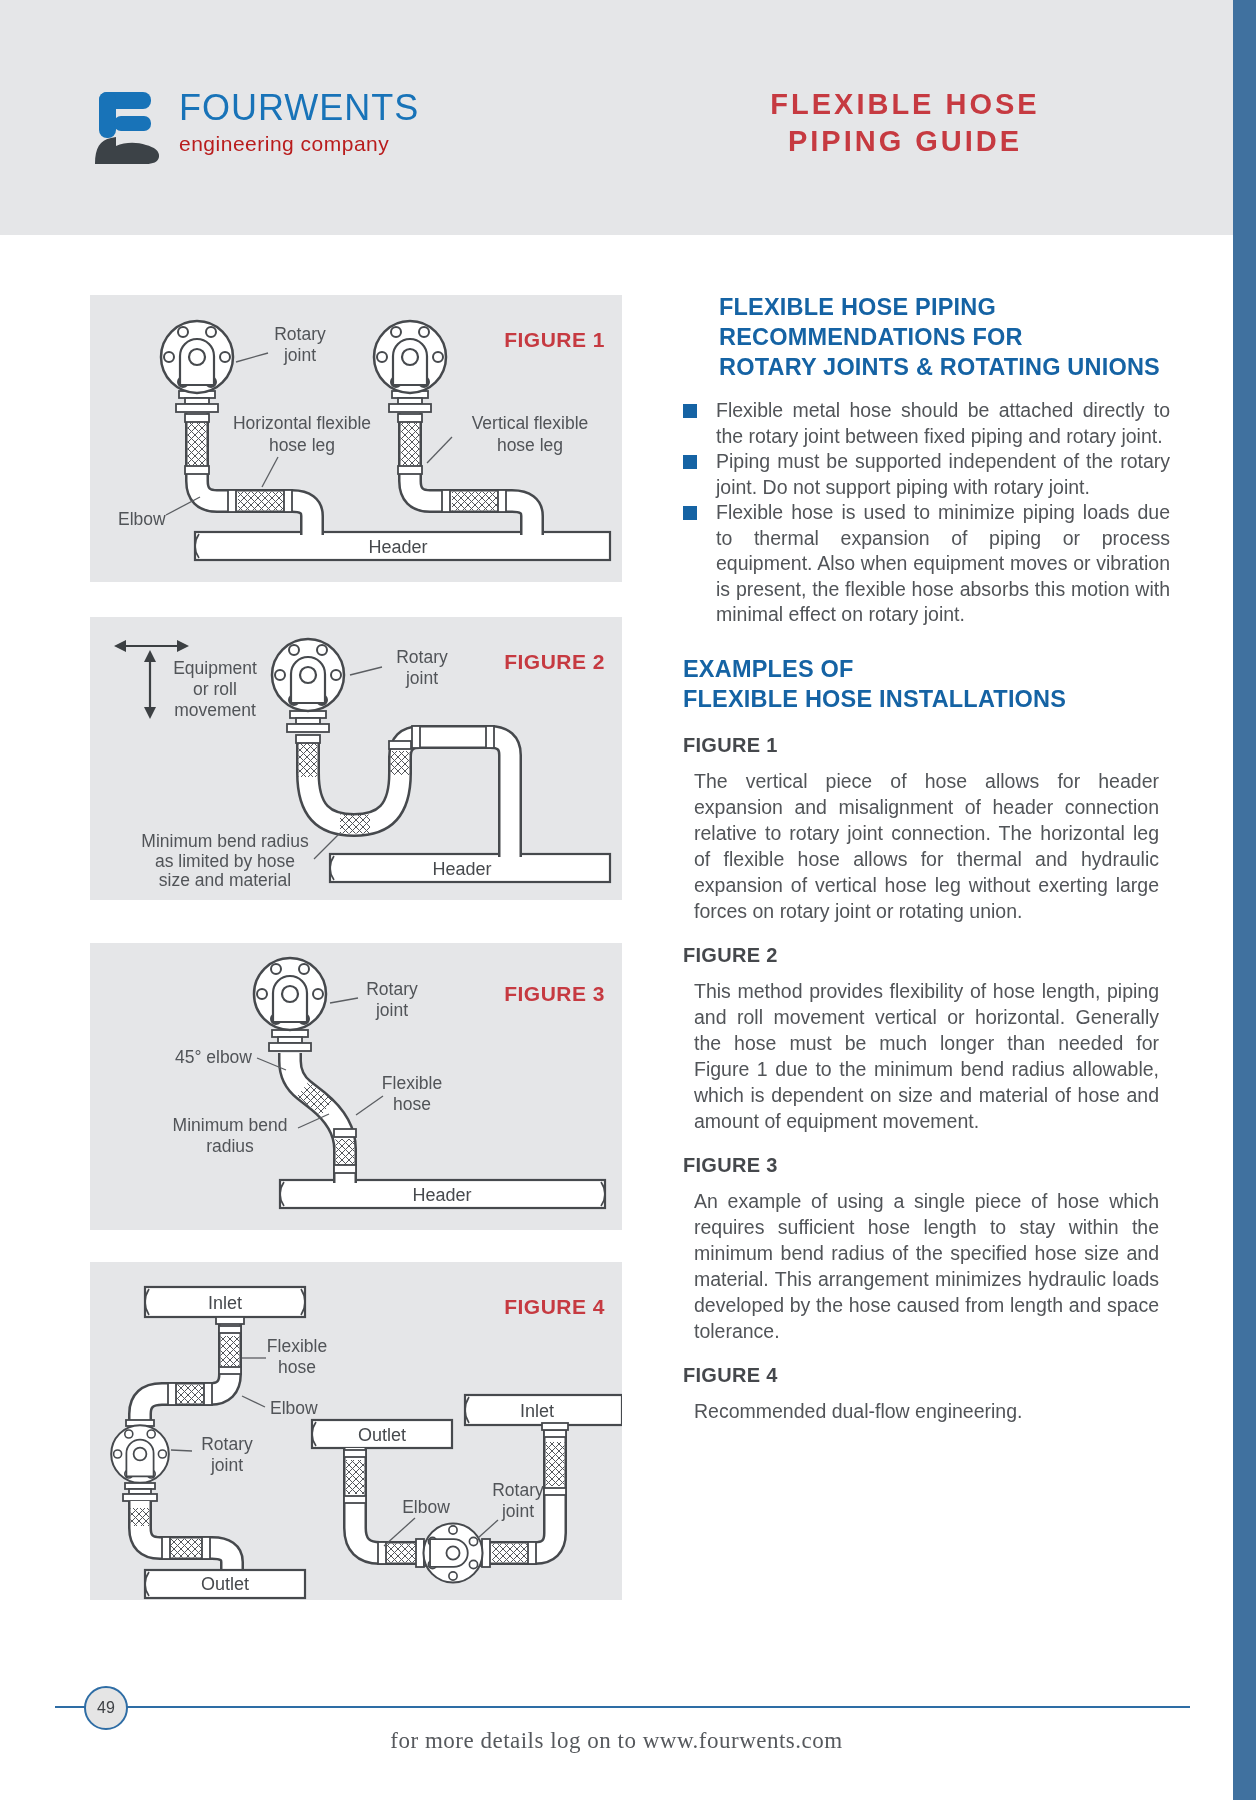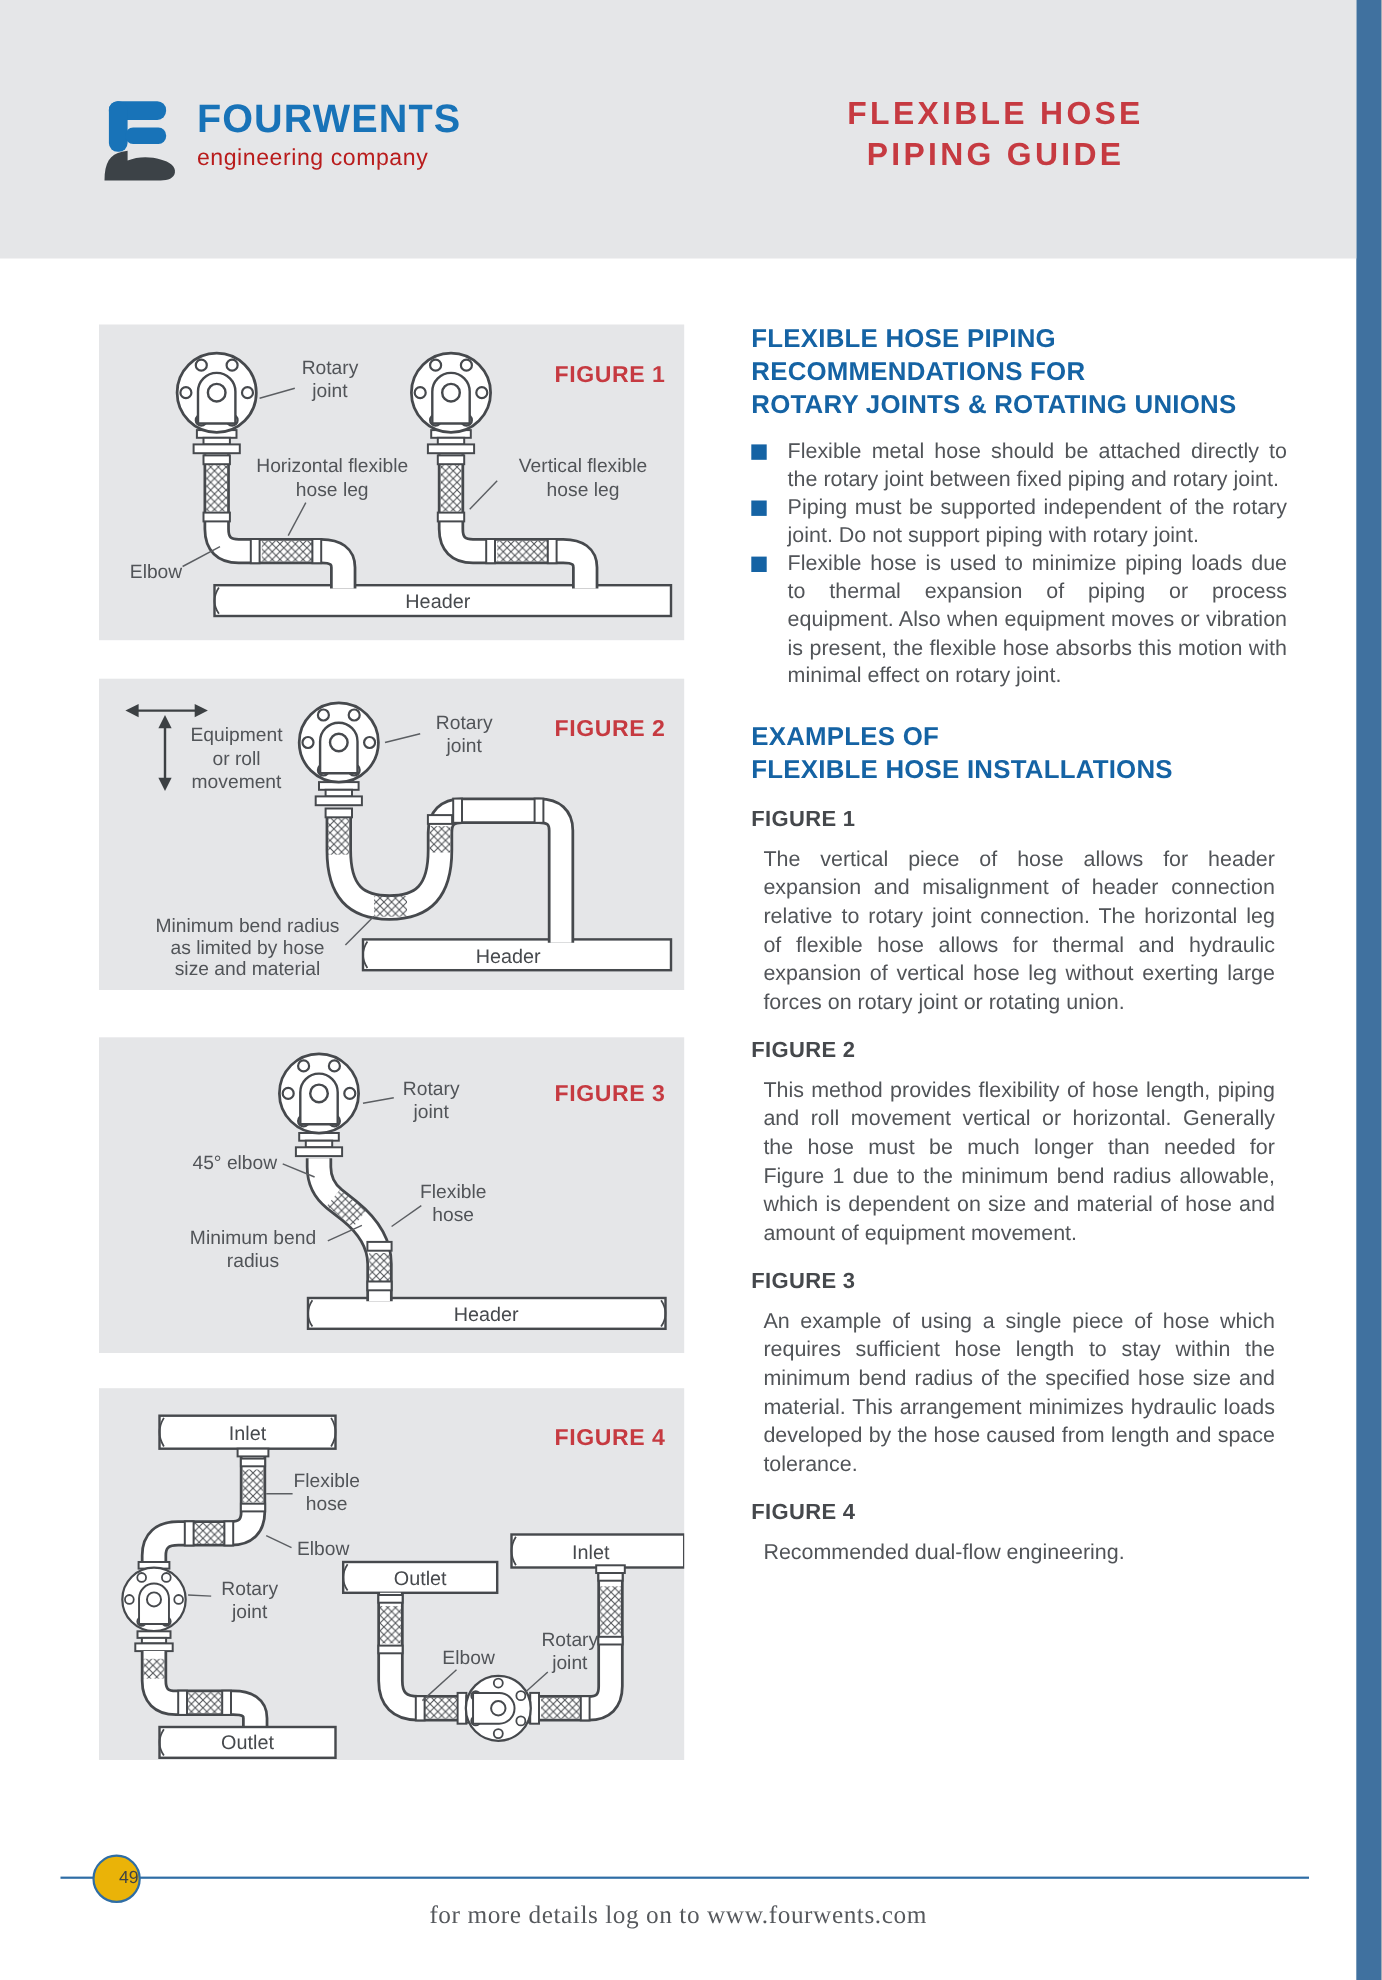--- a/index.html
+++ b/index.html
@@ -3,21 +3,21 @@
 <meta charset="utf-8">
 <style>
   html,body{margin:0;padding:0;background:#888;}
   .page{position:relative;width:1256px;height:1800px;background:#ffffff;overflow:hidden;
         font-family:"Liberation Sans","DejaVu Sans",sans-serif;}
   .side-strip{position:absolute;right:0;top:0;width:23px;height:1800px;background:#40719f;}
   
   .band{position:absolute;left:0;top:0;width:1233px;height:235px;background:#e5e6e8;}
   .logo{position:absolute;left:85px;top:88px;display:flex;align-items:flex-start;}
   .logo-text{margin-left:14px;}
-  .logo-name{font-size:36px;font-weight:bold;color:#1873b8;letter-spacing:1px;line-height:40px;}
+  .logo-name{font-size:36px;font-weight:normal;color:#1873b8;letter-spacing:1px;line-height:40px;}
   .logo-tag{font-size:21px;color:#b91c1c;letter-spacing:.5px;margin-top:4px;}
   .doc-title{position:absolute;left:715px;top:86px;width:380px;text-align:center;
              color:#c63a41;font-weight:bold;font-size:29px;letter-spacing:3px;line-height:37px;}
   
   .panel{position:absolute;left:90px;width:532px;background:#e5e6e8;}
   #p1{top:295px;height:287px;} #p2{top:617px;height:283px;}
   #p3{top:943px;height:287px;} #p4{top:1262px;height:338px;}
   .panel svg{display:block;}
   .lbl{font-size:17.5px;fill:#515458;}
   .pipetxt{font-size:18px;fill:#46494d;}
@@ -26,32 +26,32 @@
   .po{stroke:#46494d;stroke-width:24;fill:none;}
   .pi{stroke:#ffffff;stroke-width:19;fill:none;}
   .ph{stroke:url(#hatch);stroke-width:19;fill:none;}
   .fit{fill:#ffffff;stroke:#46494d;stroke-width:1.8;}
   .ln{fill:#ffffff;stroke:#46494d;stroke-width:2.2;}
   .arw{stroke:#3c4043;stroke-width:2.2;}
   .arwh{fill:#3c4043;stroke:none;}
   
   .article{position:absolute;left:683px;top:292px;width:487px;color:#515458;}
   .h-blue{color:#1563a4;font-size:23.5px;font-weight:bold;line-height:30px;letter-spacing:.2px;}
-  .h1-block{margin-bottom:16px;}
+  .h1-block{margin-bottom:16px;margin-left:36px;}
   .h2-block{margin-top:26px;}
   .bullets{margin-top:2px;}
   .bullet{position:relative;padding-left:33px;}
   .bullet .sq{position:absolute;left:0;top:6px;width:14px;height:14px;background:#1563a4;display:block;}
   .bullet p{margin:0;font-size:19.5px;line-height:25.5px;text-align:justify;}
   .section h3{margin:20px 0 3px 0;font-size:20px;color:#45484c;letter-spacing:.3px;}
   .section p{margin:11px;font-size:19.5px;line-height:26px;text-align:justify;}
   
   .foot-line{position:absolute;left:55px;top:1706px;width:1135px;height:2px;background:#2e6da5;}
   .page-num{position:absolute;left:84px;top:1686px;width:40px;height:40px;border-radius:50%;
-            background:#eab308;border:2px solid #2e6da5;text-align:right;line-height:40px;
+            background:#e5e5e5;border:2px solid #2e6da5;text-align:center;line-height:40px;
             font-size:16px;color:#3f4246;}
   .foot-note{position:absolute;left:0;top:1728px;width:1233px;text-align:center;
              font-size:23px;color:#56595d;letter-spacing:.5px;font-family:Liberation Serif, serif;}
 </style>
 </head>
 <body>
 
 <div class="page">
   <div class="side-strip"></div>
 

